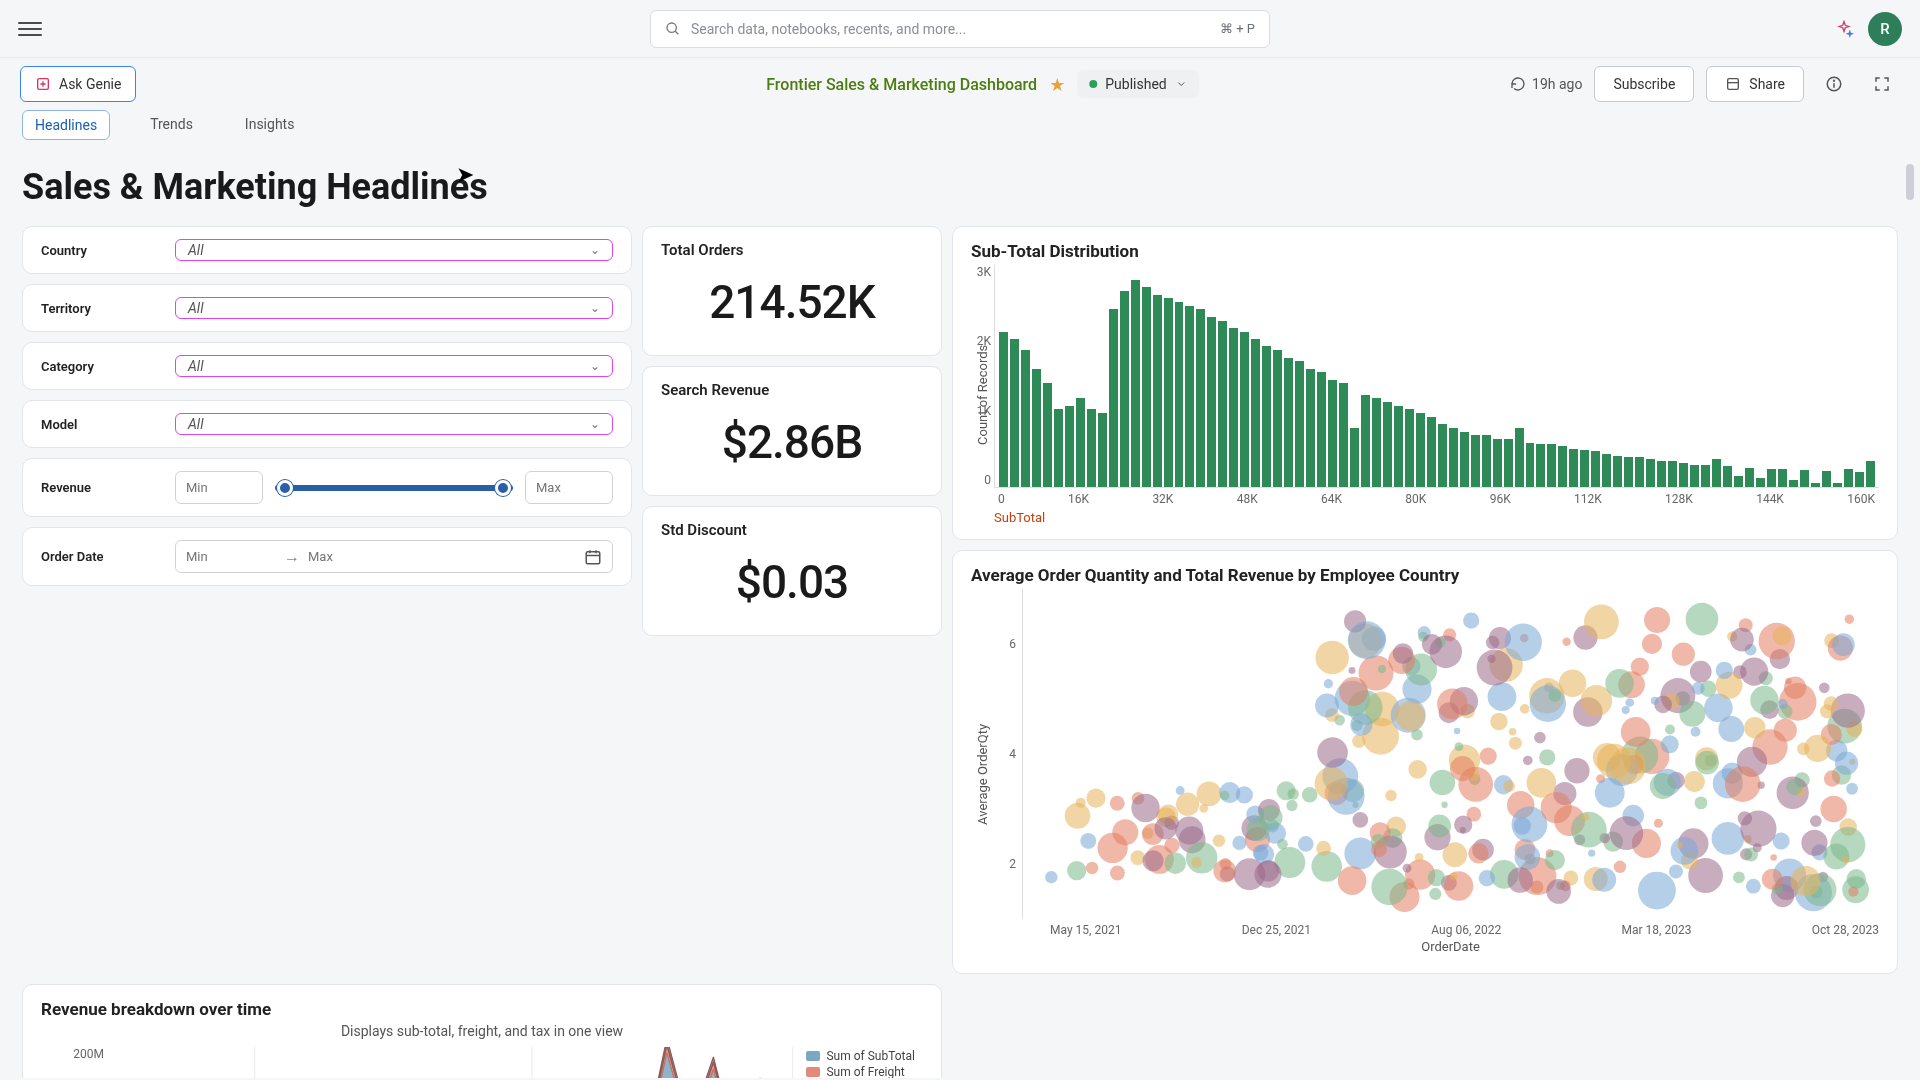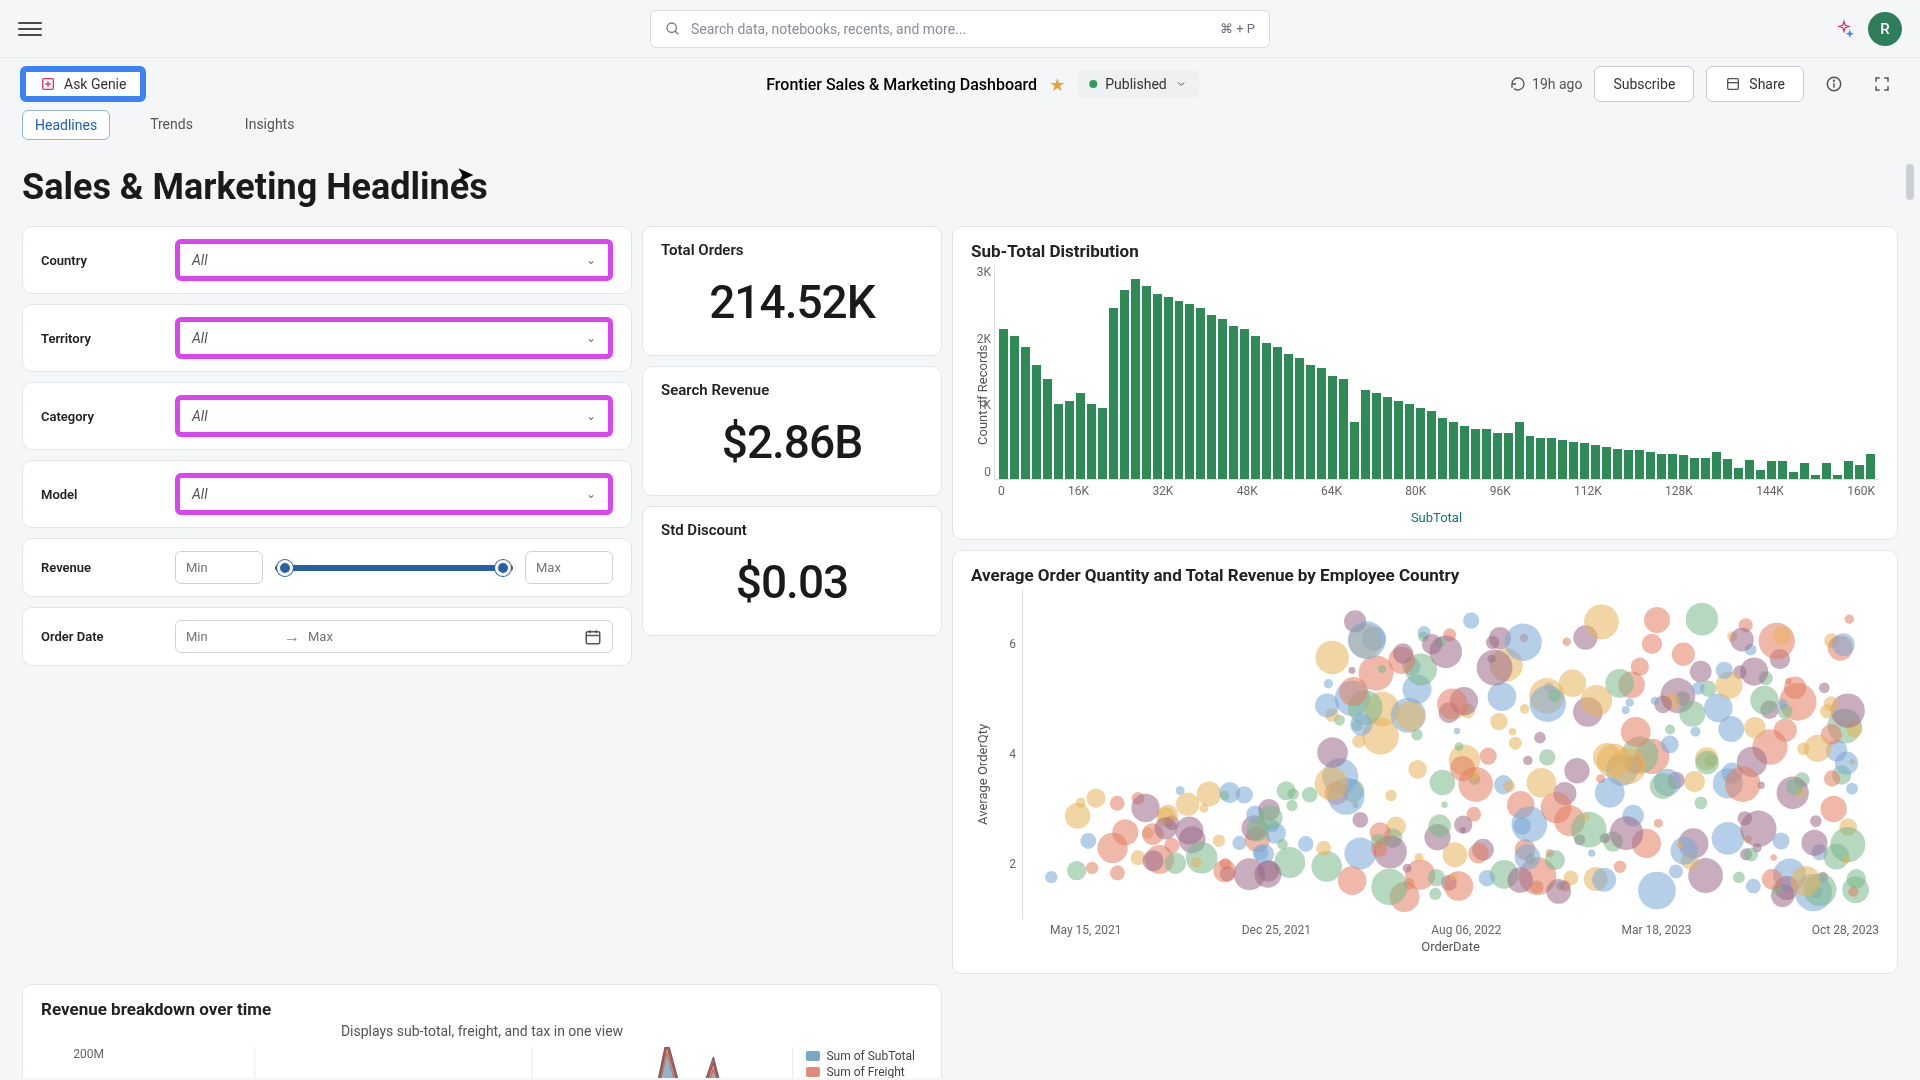--- a/index.html
+++ b/index.html
@@ -13,24 +13,24 @@
 .search-box { width: 100%; height: 38px; background: #fff; border: 1px solid #d9dce0; border-radius: 6px; display: flex; align-items: center; padding: 0 14px; gap: 10px; }
 .search-box input { flex: 1; border: none; outline: none; font-size: 14px; color: #333; }
 .search-box input::placeholder { color: #8a8f96; }
 .search-kbd { font-size: 13px; color: #6b7078; }
 .topbar-right { margin-left: auto; display: flex; align-items: center; gap: 14px; }
 .sparkle-icon { width: 20px; height: 20px; }
 .avatar { width: 34px; height: 34px; border-radius: 50%; background: #2e7d5b; color: #fff; display: flex; align-items: center; justify-content: center; font-size: 15px; font-weight: 500; }
 
 
 .toolbar { height: 52px; display: flex; align-items: center; padding: 0 20px; background: #f5f6f8; position: relative; }
-.ask-genie { height: 36px; padding: 0 14px; border: 6px solid #3b82f6; border-radius: 6px; background: #fff; display: flex; align-items: center; gap: 8px; font-size: 14px; color: #333; cursor: pointer; }
+.ask-genie { height: 36px; padding: 0 14px; border: 1px solid #3b82f6; border-radius: 6px; background: #fff; display: flex; align-items: center; gap: 8px; font-size: 14px; color: #333; cursor: pointer; }
 .ask-genie .gicon { color: #d6336c; }
 .title-wrap { position: absolute; left: 50%; transform: translateX(-50%); display: flex; align-items: center; gap: 12px; }
-.dash-title { font-size: 16px; font-weight: 500; color: #000000; margin-left: 45px; }
+.dash-title { font-size: 16px; font-weight: 500; color: #4d7c0f; margin-left: 45px; }
 .star-icon { color: #e8a33d; font-size: 18px; }
 .pub-badge { display: flex; align-items: center; gap: 8px; background: #eef0f2; border-radius: 6px; padding: 6px 12px; font-size: 14px; color: #333; }
 .pub-dot { width: 8px; height: 8px; border-radius: 50%; background: #2e9e5b; }
 .toolbar-right { margin-left: auto; display: flex; align-items: center; gap: 12px; }
 .refresh { display: flex; align-items: center; gap: 6px; color: #555; font-size: 14px; }
 .btn-pill { height: 36px; padding: 0 18px; border: 1px solid #c6cad0; border-radius: 6px; background: #fff; display: flex; align-items: center; gap: 8px; font-size: 14px; color: #333; cursor: pointer; }
 .icon-btn { width: 36px; height: 36px; display: flex; align-items: center; justify-content: center; color: #555; cursor: pointer; }
 
 
 .tabs { display: flex; gap: 28px; padding: 0 22px 14px; }
@@ -44,21 +44,21 @@
 .canvas { padding: 0 22px 20px; height: calc(100% - 58px - 52px - 46px); overflow-y: auto; position: relative; }
 .section-title { font-size: 36px; font-weight: 700; color: #1a1a1a; margin: 12px 0 18px; display: flex; align-items: center; }
 .scroll-handle { position: absolute; right: 6px; top: 10px; width: 8px; height: 36px; background: #ccd0d6; border-radius: 4px; }
 
 .grid { display: grid; grid-template-columns: 610px 300px 1fr; gap: 10px; }
 .col { display: flex; flex-direction: column; gap: 10px; }
 
 .card { background: #fff; border: 1px solid #e1e4e8; border-radius: 10px; padding: 14px 18px; }
 .filter-card { display: flex; align-items: center; gap: 14px; padding: 12px 18px; }
 .filter-label { width: 120px; font-size: 13px; font-weight: 600; color: #222; }
-.dropdown { flex: 1; display: flex; align-items: center; justify-content: space-between; border: 5px solid #d946ef; border-radius: 6px; padding: 8px 12px; font-size: 14px; color: #555; font-style: italic; cursor: pointer; background: #fff; gap: 48px; }
+.dropdown { flex: 1; display: flex; align-items: center; justify-content: space-between; border: 1px solid #d946ef; border-radius: 6px; padding: 2px 12px; font-size: 14px; color: #555; font-style: italic; cursor: pointer; background: #fff; gap: 48px; }
 .chev { font-style: normal; color: #777; font-size: 12px; }
 
 .rev-filter { display: flex; align-items: center; gap: 8px; flex: 1; }
 .rev-input { width: 88px; border: 1px solid #cfd3d9; border-radius: 6px; padding: 8px 10px; font-size: 13px; color: #8a8f96; background: #fff; }
 .slider-track { flex: 1; height: 6px; background: #2a5fa8; border-radius: 3px; position: relative; margin: 0 4px; }
 .slider-thumb { position: absolute; top: 50%; transform: translate(-50%, -50%); width: 16px; height: 16px; border-radius: 50%; background: #2a5fa8; border: 3px solid #fff; box-shadow: 0 0 0 1px #2a5fa8; }
 
 .date-filter { display: flex; align-items: center; gap: 8px; flex: 1; border: 1px solid #cfd3d9; border-radius: 6px; padding: 6px 10px; }
 .date-input { width: 90px; border: none; font-size: 13px; color: #8a8f96; background: transparent; outline: none; }
 .date-arrow { color: #888; }
@@ -72,21 +72,21 @@
 .chart-subtitle { font-size: 14px; color: #555; margin-bottom: 8px; text-align: center; }
 
 
 .histo-wrap { display: flex; height: 260px; }
 .histo-ylabel { writing-mode: vertical-rl; transform: rotate(180deg); font-size: 13px; color: #555; text-align: center; padding: 0 4px; }
 .histo-plot { flex: 1; display: flex; flex-direction: column; }
 .histo-bars { flex: 1; display: flex; align-items: flex-end; gap: 2px; border-left: 1px solid #ddd; border-bottom: 1px solid #ddd; padding: 0 4px; position: relative; }
 .histo-bar { flex: 1; background: #2e8b57; }
 .histo-yticks { position: absolute; left: -30px; top: 0; bottom: 0; display: flex; flex-direction: column; justify-content: space-between; font-size: 12px; color: #666; text-align: right; width: 26px; }
 .histo-xaxis { display: flex; justify-content: space-between; font-size: 12px; color: #666; padding: 4px 4px 0; }
-.histo-xlabel { text-align: center; font-size: 13px; color: #0f766e; margin-top: 12px; }
+.histo-xlabel { font-size: 13px; color: #c2410c; margin-top: 4px; }
 
 
 .area-wrap { display: flex; height: 270px; position: relative; }
 .area-ylabel { writing-mode: vertical-rl; transform: rotate(180deg); font-size: 13px; color: #555; padding: 0 4px; }
 .area-plot { flex: 1; position: relative; padding-left: 44px; }
 .area-svg { width: 100%; height: 220px; }
 .area-yticks { position: absolute; left: 0; top: 0; height: 220px; display: flex; flex-direction: column; justify-content: space-between; font-size: 12px; color: #666; text-align: right; width: 40px; }
 .legend { position: absolute; top: 2px; right: 8px; font-size: 12px; }
 .legend-item { display: flex; align-items: center; gap: 6px; color: #444; margin-bottom: 2px; }
 .legend-swatch { width: 14px; height: 10px; border-radius: 2px; }

